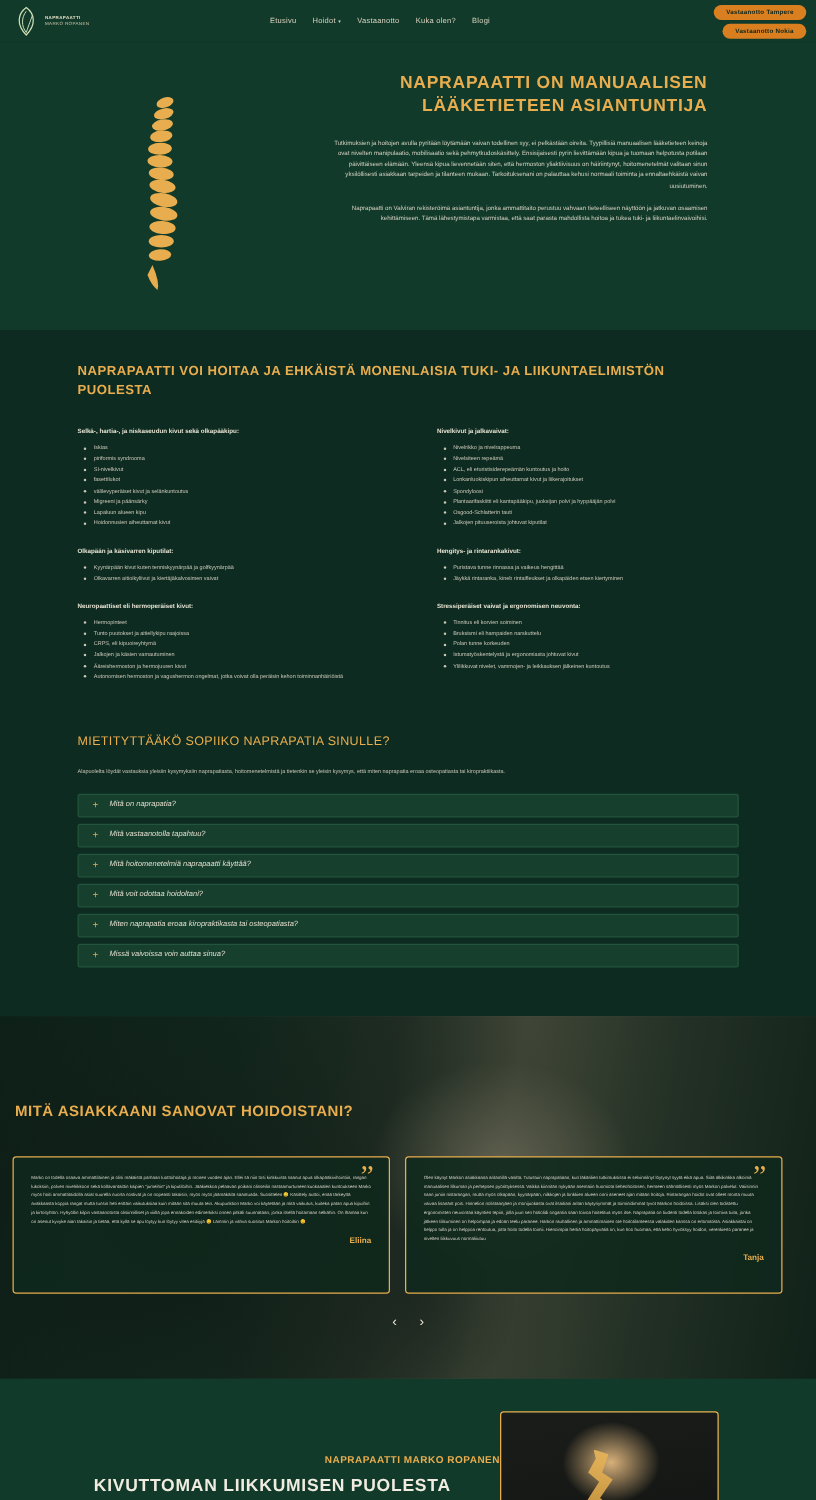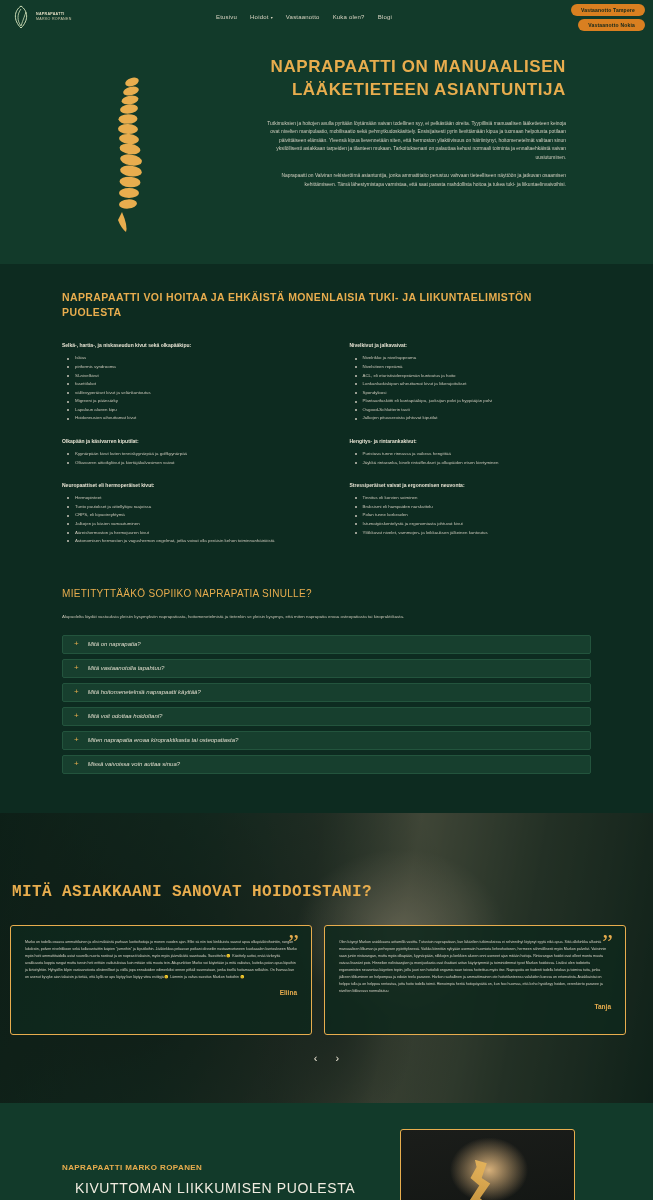--- a/index.html
+++ b/index.html
@@ -67,21 +67,21 @@
     padding: 22px 0 30px 0;
     display: flex;
     position: relative;
     min-height: 195px;
   }
   .spine-wrap { width: 260px; display: flex; justify-content: center; padding-top: 18px; }
   .spine { width: 60px; }
   .hero-text { width: 320px; padding-right: 14px; }
   .hero-title {
     color: #e8ad4e;
-    font-size: 17px;
+    font-size: 14px;
     font-weight: bold;
     letter-spacing: .6px;
     text-align: right;
     line-height: 1.35;
     margin-bottom: 18px;
   }
   .hero-p {
     font-size: 4.9px;
     line-height: 1.72;
     color: #d2cfc0;
@@ -154,22 +154,22 @@
   .testi-photo {
     position: absolute; inset: 0;
     background:
       radial-gradient(ellipse 150px 120px at 400px 120px, rgba(225,200,170,.55), rgba(225,200,170,0) 70%),
       radial-gradient(ellipse 120px 170px at 330px 210px, rgba(40,45,38,.75), rgba(40,45,38,0) 70%),
       radial-gradient(circle at 150px 170px, rgba(20,28,22,.8), rgba(20,28,22,0) 60%);
   }
   .testi-overlay { position: absolute; inset: 0; background: rgba(9,26,19,.45); }
   .testi-head {
     position: absolute; left: 12px; top: 68px;
-    color: #e8ad4e; font-size: 16px; font-weight: bold;
-    line-height: 1.45; letter-spacing: .4px; font-family: Liberation Mono, monospace;
+    color: #e8ad4e; font-size: 12px; font-weight: bold;
+    line-height: 1.45; letter-spacing: .4px;
   }
   .cards { position: absolute; left: 10px; top: 112px; display: flex; gap: 12px; }
   .card {
     width: 302px;
     background: rgba(15,40,29,.88);
     border: 1px solid #e8ad4e;
     border-radius: 3px;
     padding: 13px 14px 10px 14px;
     position: relative;
     min-height: 110px;
@@ -199,22 +199,22 @@
 
   
   .cta-band {
     background: #123a2a;
     padding: 26px 0 28px 0;
     display: flex;
     position: relative;
     min-height: 190px;
   }
   .cta-left { width: 400px; padding-left: 62px; padding-top: 34px; }
-  .cta-sub { color: #e8ad4e; font-size: 8px; font-weight: bold; letter-spacing: .4px; margin-bottom: 8px; }
-  .cta-h { color: #f0ece0; font-size: 14px; font-weight: normal; letter-spacing: .6px; margin-bottom: 16px; padding-left: 13px; }
+  .cta-sub { color: #e8ad4e; font-size: 8px; font-weight: bold; letter-spacing: .4px; margin-bottom: 8px; text-align: right; }
+  .cta-h { color: #f0ece0; font-size: 14px; font-weight: bold; letter-spacing: .6px; margin-bottom: 16px; padding-left: 13px; }
   .cta-btns { display: flex; gap: 14px; }
   .cta-btn {
     background: #d97f20; color: #10261c;
     font-size: 5px; font-weight: bold;
     border: none; border-radius: 2px;
     padding: 5px 12px; cursor: pointer;
   }
   .cta-photo {
     width: 175px; height: 148px;
     border: 1px solid #e8ad4e;

